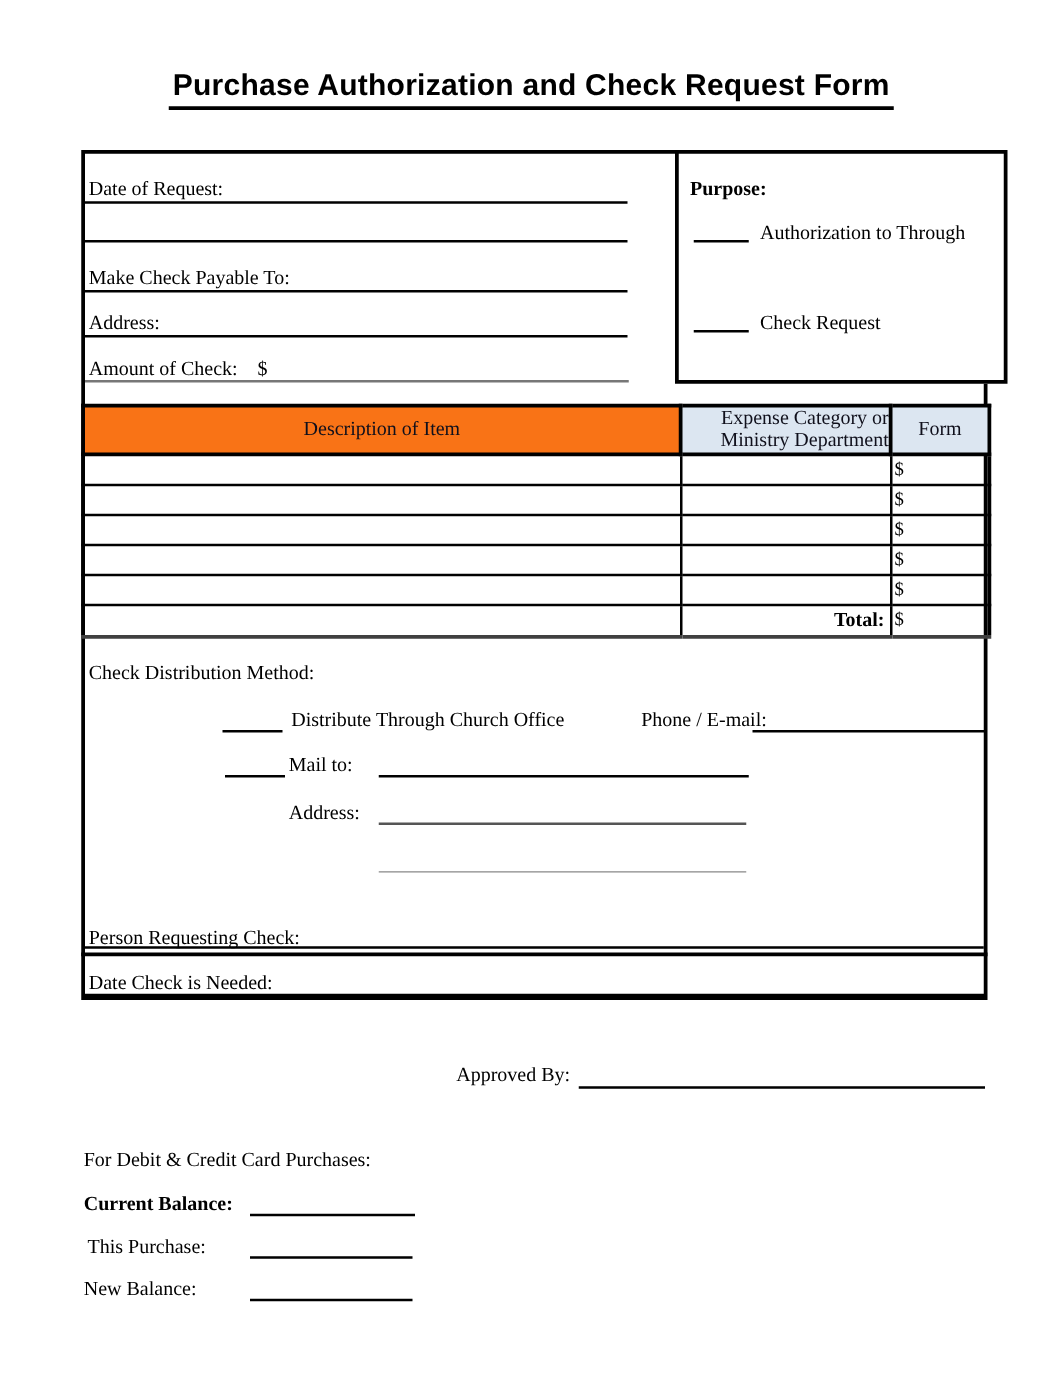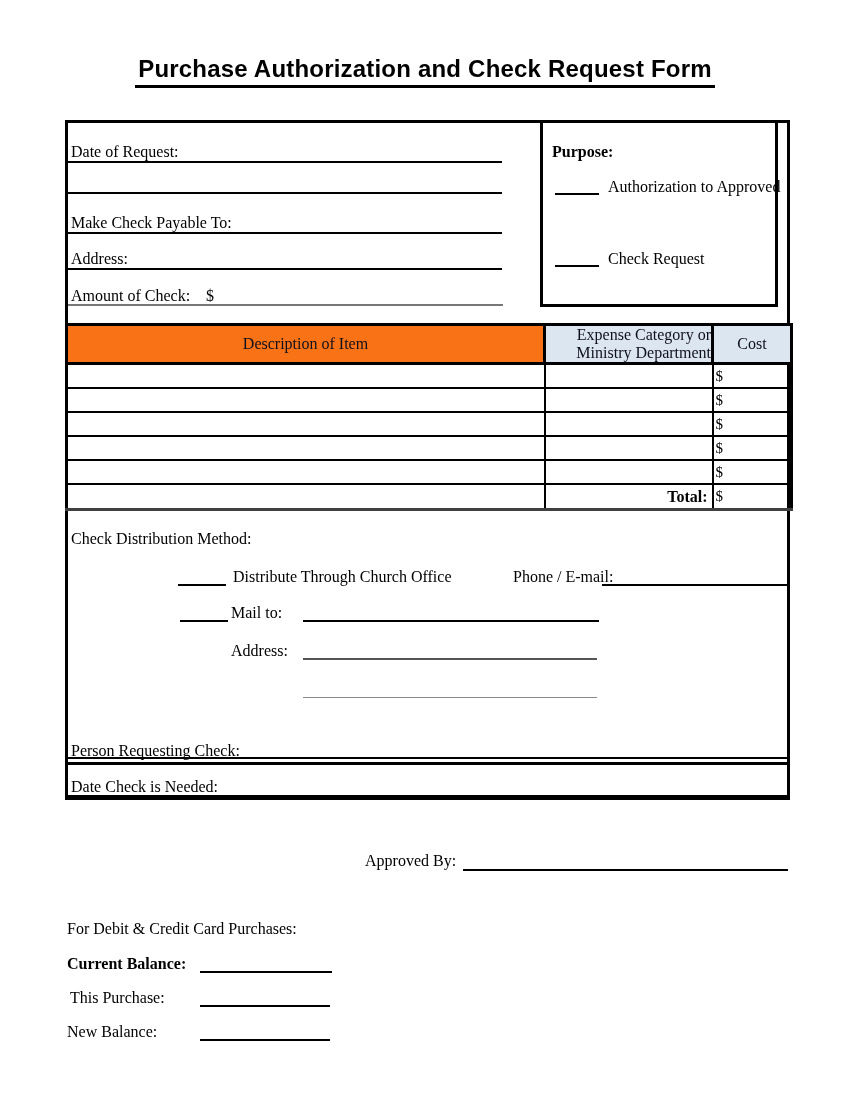--- a/index.html
+++ b/index.html
@@ -9,21 +9,21 @@
   .line{position:absolute;height:2px;background:#000;}
   .line.gray{background:#777;}
   .line.light{height:1px;background:#888;}
 
   .title-wrap{position:absolute;top:55px;left:0;width:100%;text-align:center;}
   .title{display:inline-block;font-family:"Liberation Sans",sans-serif;font-size:24px;
          font-weight:bold;letter-spacing:.2px;border-bottom:3px solid #000;padding:0 3px 2px 3px;}
 
   #main-box{position:absolute;left:65px;top:120px;width:725px;height:680px;
             border:3px solid #000;border-bottom-width:5px;box-sizing:border-box;}
-  #purpose-box{position:absolute;left:540px;top:120px;width:238px;height:187px;
+  #purpose-box{position:absolute;left:540px;top:120px;width:266px;height:187px;
                border:3px solid #000;box-sizing:border-box;background:#fff;}
   .purpose-heading{position:absolute;left:9px;top:20px;font-size:16px;font-weight:bold;}
   .purpose-option{position:absolute;left:12px;font-size:16px;white-space:nowrap;}
   .blank{display:inline-block;width:44px;height:12px;border-bottom:2px solid #000;
          vertical-align:-3px;margin-right:9px;}
 
   table#items{position:absolute;left:65px;top:323px;width:725px;
               border-collapse:collapse;table-layout:fixed;border:3px solid #000;}
   #items th{border:3px solid #000;font-weight:normal;font-size:16px;line-height:18px;
             text-align:center;height:36px;color:#10101c;padding:0;}
@@ -58,41 +58,41 @@
   <div class="line" style="left:68px;top:268px;width:434px;"></div>
 
   <div class="label" style="left:71px;top:286px;">
     <span>Amount of Check:</span><span class="amount-dollar">$</span>
   </div>
   <div class="line gray" style="left:68px;top:304px;width:435px;"></div>
 
   <div id="purpose-box">
     <div class="purpose-heading">Purpose:</div>
     <div class="purpose-option" style="top:55px;">
-      <span class="blank"></span><span>Authorization to Approved</span>
+      <span class="blank"></span><span>Authorization to Through</span>
     </div>
     <div class="purpose-option" style="top:127px;">
       <span class="blank"></span><span>Check Request</span>
     </div>
   </div>
 
   <table id="items">
     <colgroup>
         <col style="width:478px">
         <col style="width:168px">
         <col style="width:79px">
       </colgroup>
     <thead>
       <tr>
         <th style="background-color: #f97316;">Description of Item</th>
         <th style="background-color: rgb(220, 230, 241);">
           <span class="hdr2">Expense Category or</span>
           <span class="hdr2">Ministry Department</span>
         </th>
-        <th style="background-color: rgb(220, 230, 241);">Cost</th>
+        <th style="background-color: rgb(220, 230, 241);">Form</th>
       </tr>
     </thead>
     <tbody>
       <tr>
         <td></td>
         <td></td>
         <td class="cost"><span class="dollar">$</span></td>
       </tr>
       <tr>
         <td></td>

